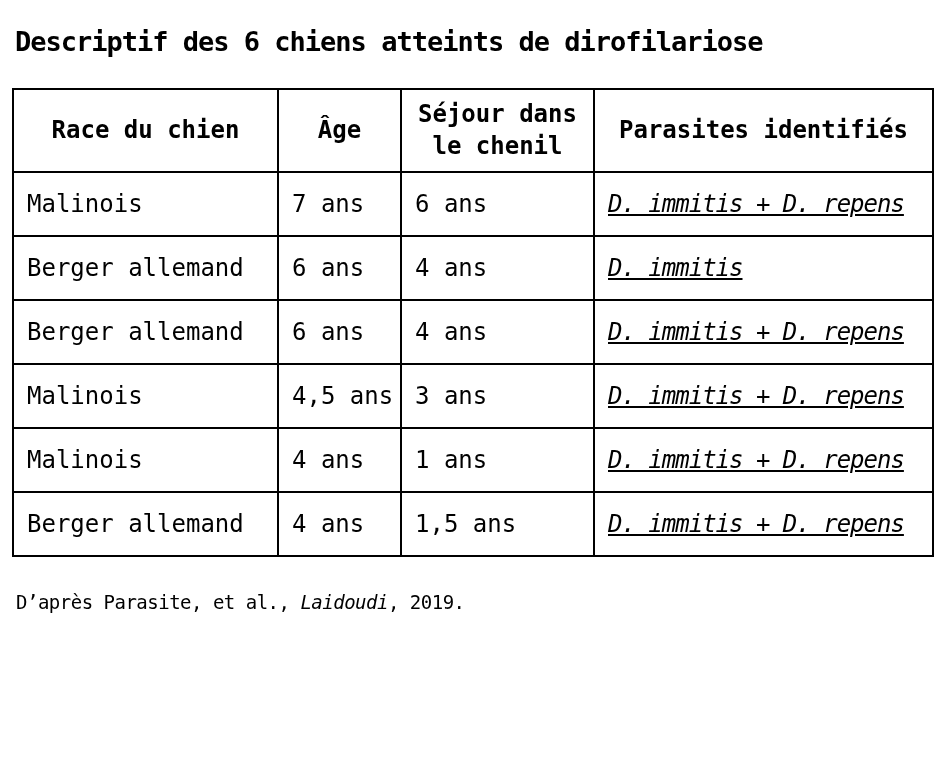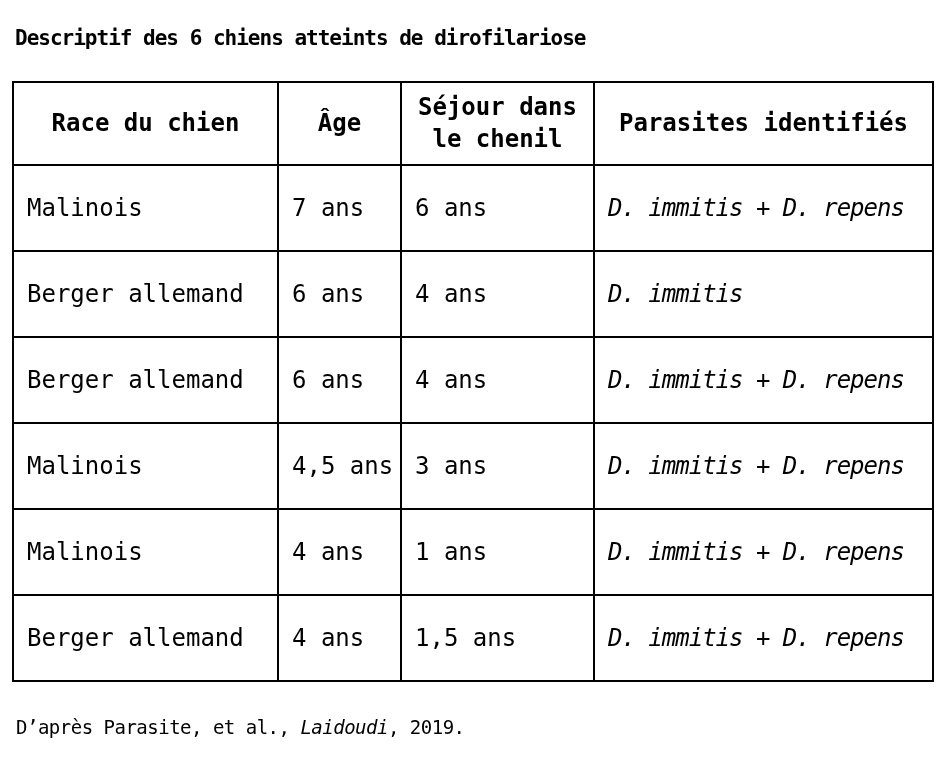--- a/index.html
+++ b/index.html
@@ -12,21 +12,21 @@
     width: 943px;
     height: 774px;
     font-family: "DejaVu Sans Mono", "Liberation Mono", monospace;
     color: #000000;
     overflow: hidden;
   }
   .page {
     padding: 26px 11px 0 14px;
   }
   .figure-title {
-    font-size: 21px;
+    font-size: 27px;
     font-weight: bold;
     letter-spacing: -1px;
     margin: 0 0 0 1px;
     white-space: nowrap;
   }
   table.dogs-table {
     border-collapse: collapse;
     table-layout: fixed;
     width: 920px;
     margin-top: 31px;
@@ -45,28 +45,29 @@
     overflow: hidden;
   }
   .dogs-table th {
     height: 83px;
     font-weight: bold;
     text-align: center;
     padding: 0 6px;
     line-height: 1.3;
   }
   .dogs-table td {
-    height: 86px;
+    height: 64px;
     text-align: left;
     padding: 0 24px 0 13px;
     white-space: nowrap;
   }
   .dogs-table td.parasites {
     font-style: italic;
     letter-spacing: -1px;
+    text-decoration: underline;
   }
   .source-line {
     margin-top: 34px;
     margin-left: 2px;
     font-size: 19px;
     letter-spacing: -0.5px;
     white-space: nowrap;
   }
   .source-line .journal {
     font-style: italic;

